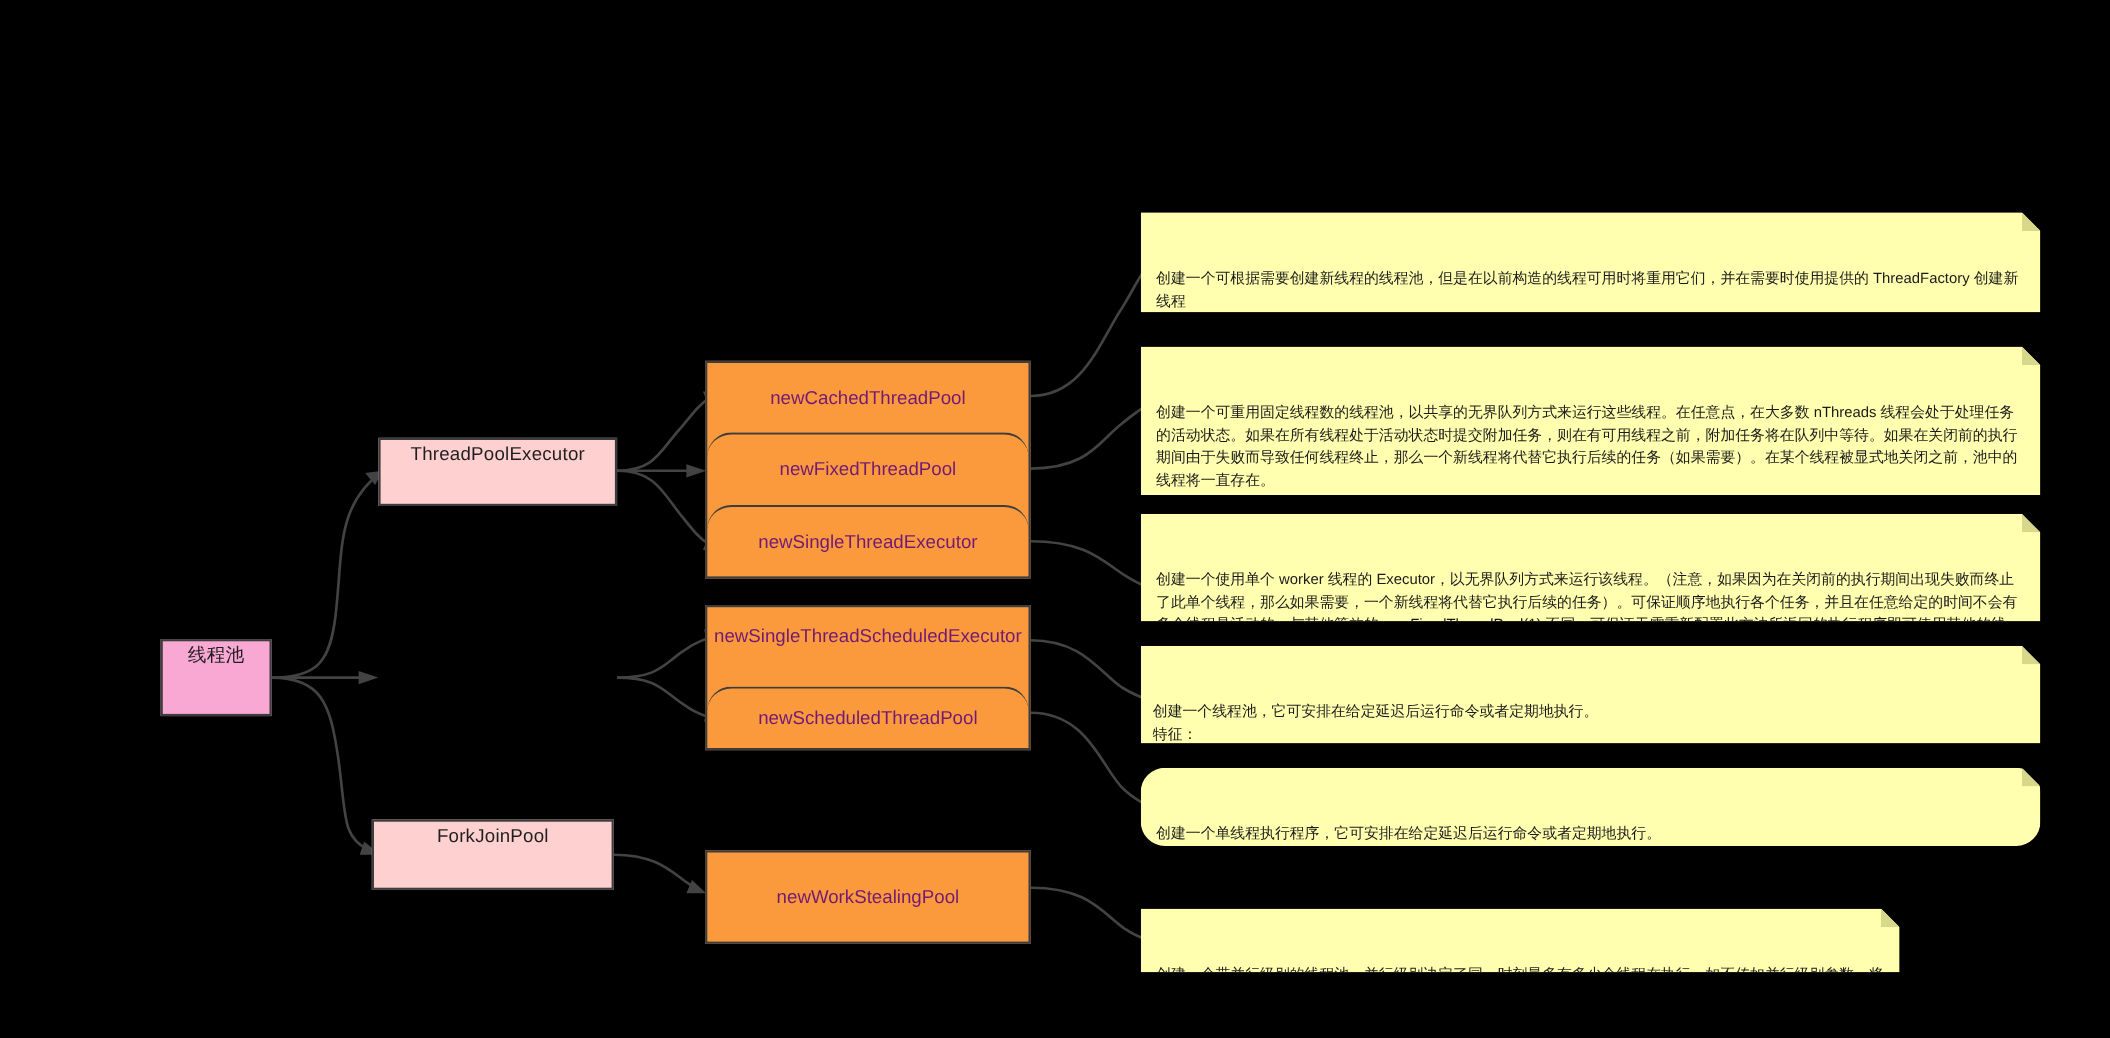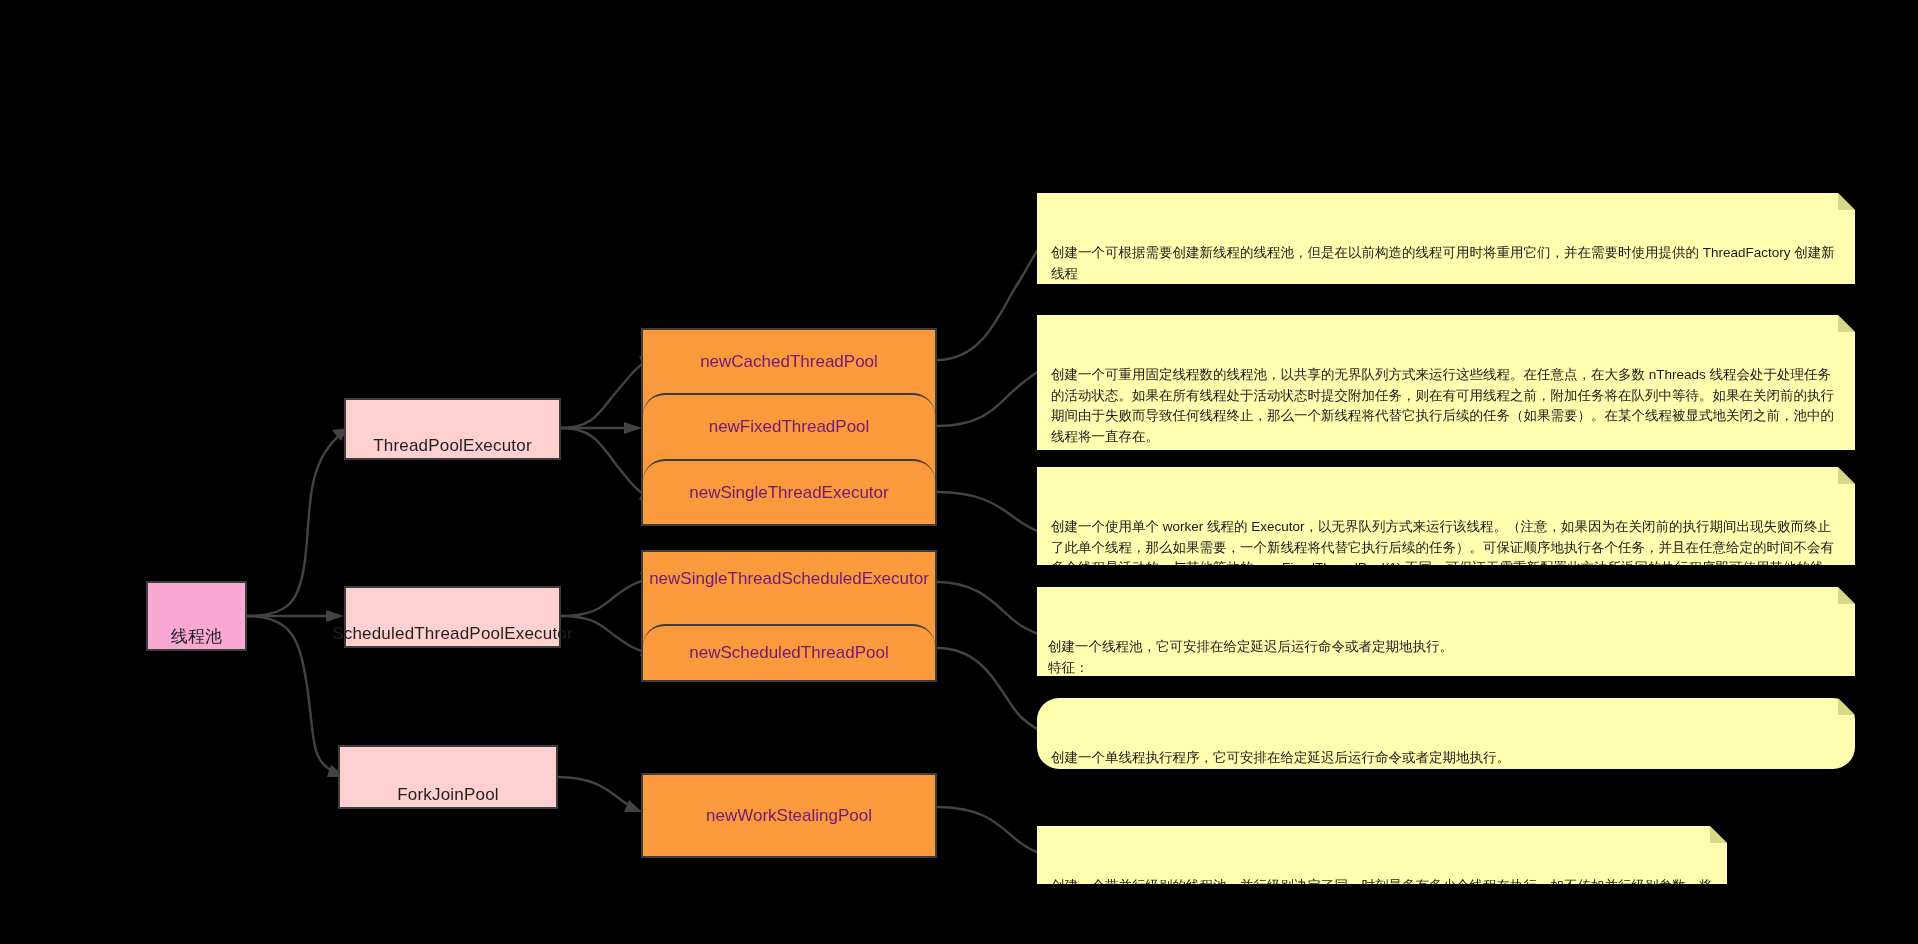--- a/index.html
+++ b/index.html
@@ -12,21 +12,21 @@
     width:1918px;
     height:944px;
     background:#000000;
     overflow:hidden;
   }
   .node{
     position:absolute;
     box-sizing:border-box;
     border:2px solid #3d3d3d;
     display:flex;
-    align-items:flex-end;
+    align-items:flex-start;
     justify-content:center;
     text-align:center;
     color:#1f1f1f;
     font-size:17px;
     letter-spacing:.2px;
     line-height:1.25;
     padding:2px 8px;
   }
   .node.root{ background:#f9a8d4; }
   .node.pink{ background:#ffd0d0; }
@@ -135,23 +135,20 @@
   </svg>
 
   <div class="node root" style="left:146px; top:581px; width:101px; height:70px;">
     <span>线程池</span>
   </div>
 
   <div class="node pink" style="left:344px; top:398px; width:217px; height:62px;">
     <span>ThreadPoolExecutor</span>
   </div>
 
-  <div class="node pink" style="left:344px; top:586px; width:217px; height:62px;">
-    <span>ScheduledThreadPoolExecutor</span>
-  </div>
 
   <div class="node pink" style="left:338px; top:745px; width:220px; height:64px;">
     <span>ForkJoinPool</span>
   </div>
 
   <div class="stack" style="left:641px; top:328px; width:296px; height:198px;">
     <div class="cell">
       <span>newCachedThreadPool</span>
     </div>
     <div class="cell">

